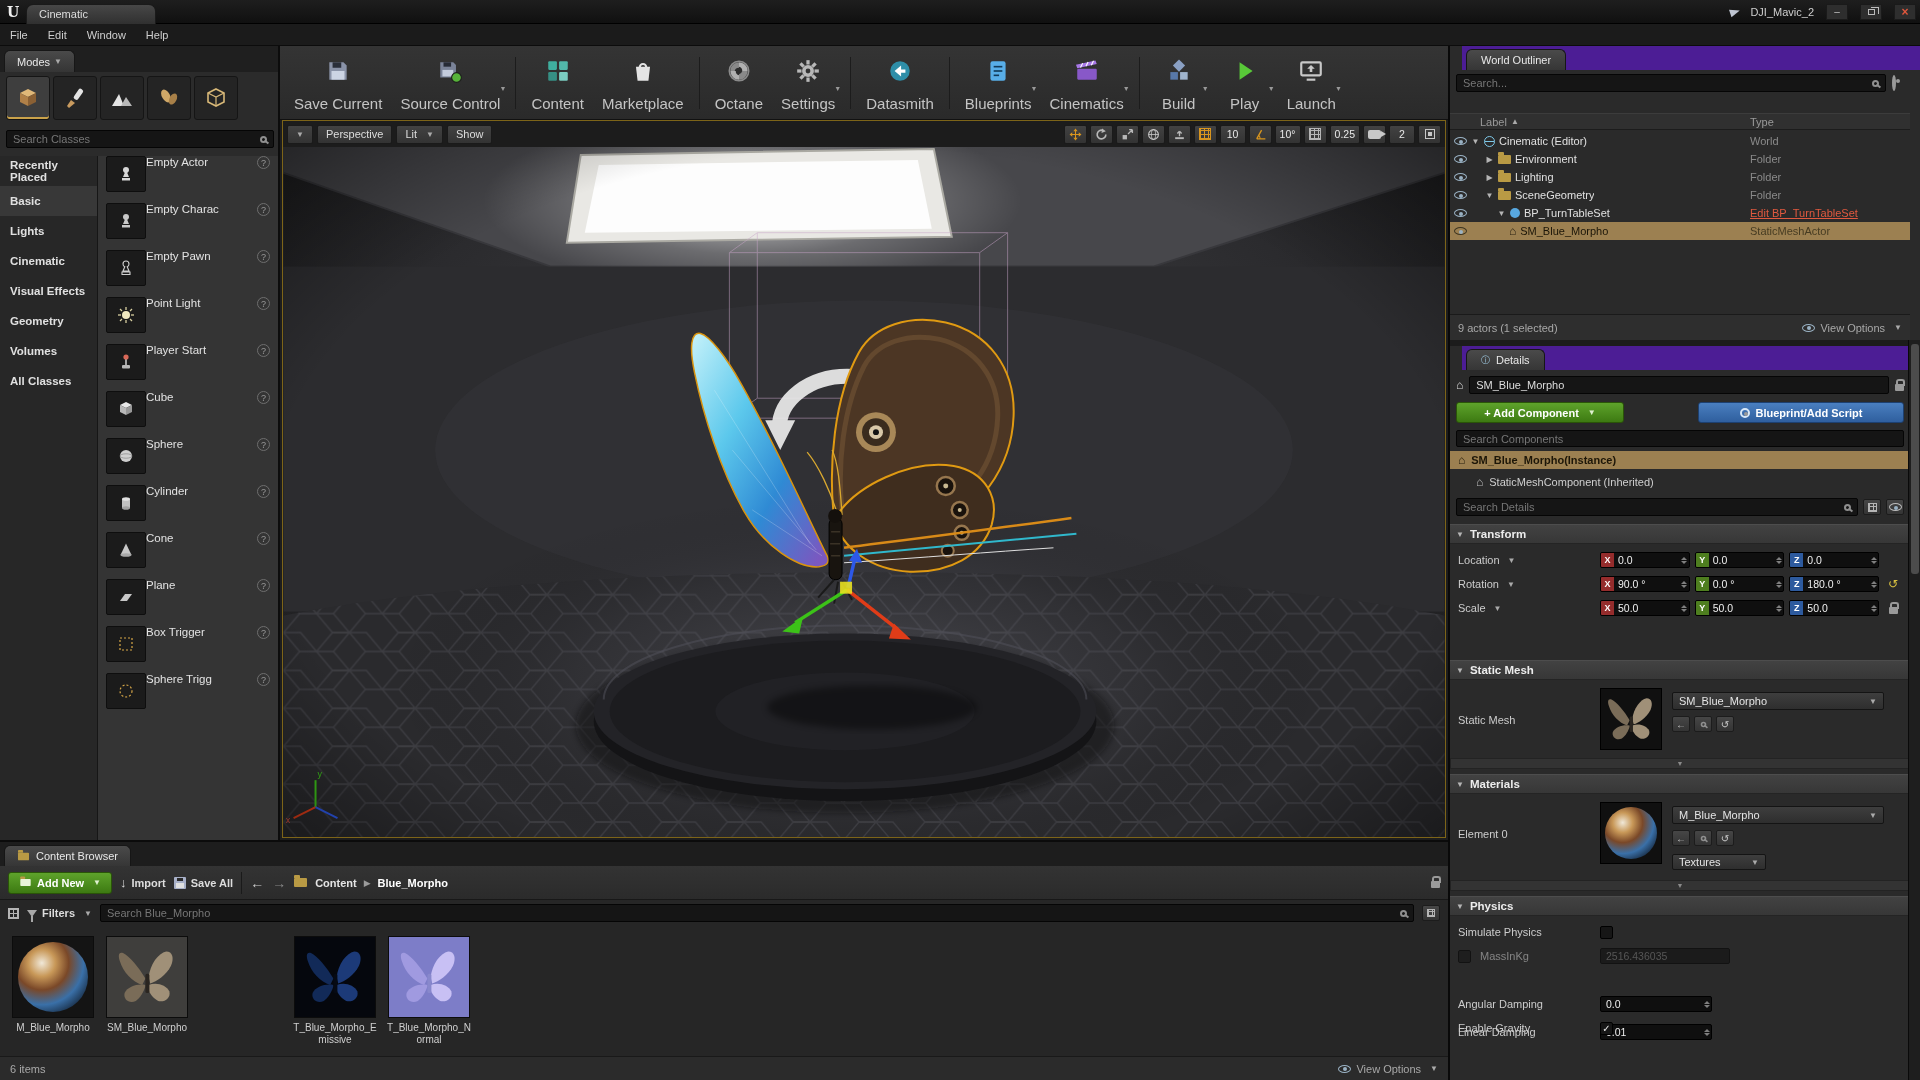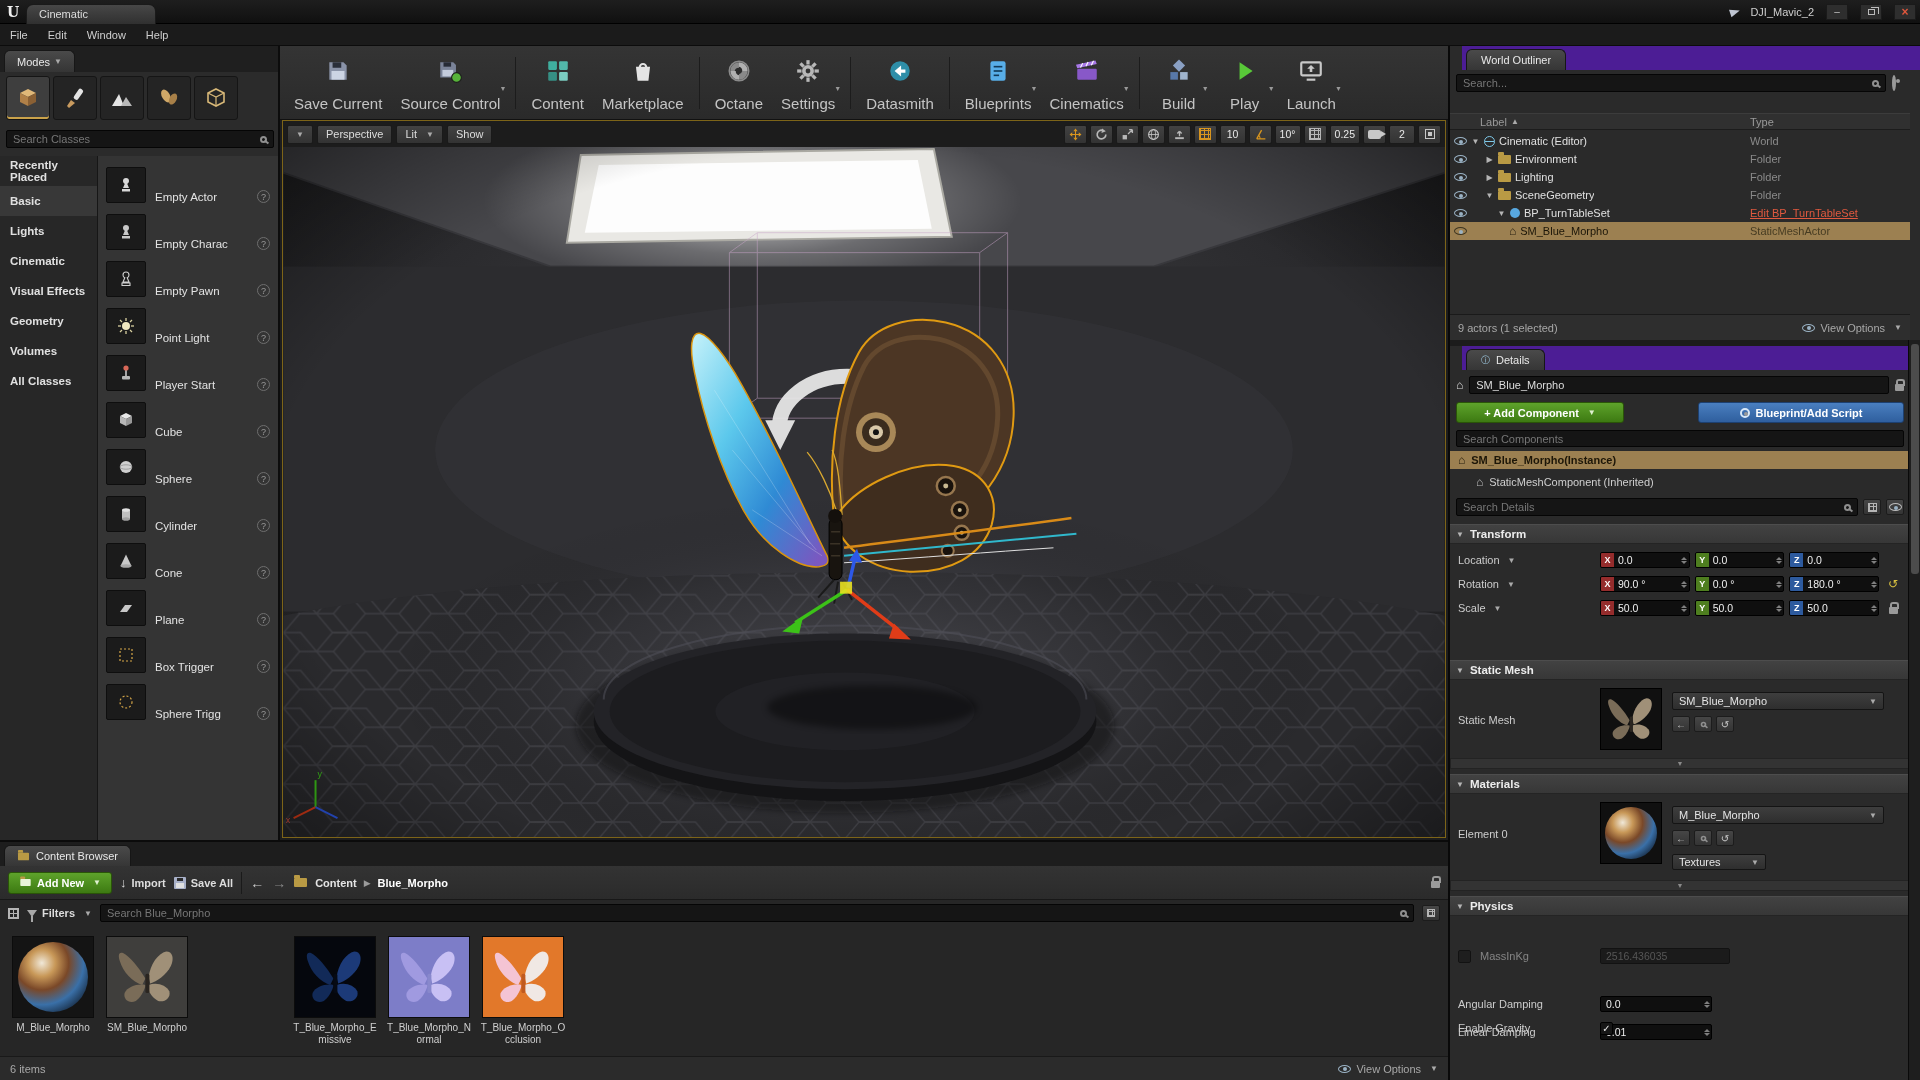--- a/index.html
+++ b/index.html
@@ -52,21 +52,21 @@
 .modes-tab{height:22px;margin-left:4px;background:linear-gradient(#4a4a4a,#353535);border:1px solid #171717;border-bottom:none;border-radius:6px 6px 0 0;display:flex;align-items:center;padding:0 12px;color:#e8e8e8;gap:0}
 .mode-icons{position:absolute;left:0;top:26px;width:100%;height:52px;display:flex;gap:3px;padding:4px 6px;background:#2b2b2b}
 .mico{width:44px;height:44px;background:#242424;border:1px solid #151515;border-radius:3px;display:flex;align-items:center;justify-content:center}
 .mico.sel{background:#3e3e3e;box-shadow:inset 0 -2px 0 #caa24a}
 .modes-search{position:absolute;left:6px;top:84px;width:268px}
 .modes-body{position:absolute;left:0;top:110px;right:0;bottom:0;display:flex}
 .cat-col{width:98px;background:#272727;border-right:1px solid #161616}
 .citem{height:30px;display:flex;align-items:center;padding-left:10px;color:#e0e0e0;font-weight:bold;font-size:11.5px}
 .citem.sel{background:#383838}
 .items-col{flex:1;background:#343434;overflow:hidden}
-.pitem{height:47px;display:flex;align-items:flex-end;padding:0 8px;gap:9px}
+.pitem{height:47px;display:flex;align-items:flex-start;padding:0 8px;}
 .pi-ico{width:40px;height:36px;background:#1b1b1b;border:1px solid #0e0e0e;border-radius:2px;display:flex;align-items:center;justify-content:center;flex:none}
 .pi-label{flex:1;color:#e2e2e2;font-size:11.5px;white-space:nowrap;overflow:hidden}
 
 
 .maintb{left:280px;top:46px;width:1168px;height:74px;background:linear-gradient(#343434,#2a2a2a);border-bottom:1px solid #111;display:flex;align-items:center;padding:0 6px;gap:2px}
 .tbtn{height:62px;min-width:64px;padding:4px 8px 2px;display:flex;flex-direction:column;align-items:center;justify-content:space-between;border-radius:3px;position:relative}
 .tbtn .ticon{height:30px;display:flex;align-items:center;justify-content:center}
 .tbtn .tlabel{color:#c4c4c4;font-size:15px;white-space:nowrap}
 .tbtn .tchev{position:absolute;right:2px;bottom:22px;font-size:7px;color:#999}
 .tsep{width:1px;height:52px;background:#1c1c1c;margin:0 5px}
@@ -1005,20 +1005,26 @@
       <span>Textures</span>
       <span class="chev">▼</span>
     </div>
     <div class="d-abs cstrip" style="top:834px">▼</div>
 
     
     <div class="d-abs dsec" style="top:850px">
       <span class="tri">▼</span>
       <span>Physics</span>
     </div>
+    <div class="trow" style="top:876px">
+      <span class="lbl">
+          <span>Simulate Physics</span>
+        </span>
+      <span class="cbx"></span>
+    </div>
     <div class="trow" style="top:900px;opacity:.55">
       <span class="lbl">
           <span class="cbx" style="margin-right:5px"></span>
           <span>MassInKg</span>
         </span>
       <div class="nin dis" style="width:130px">
           <span>2516.436035</span>
         </div>
     </div>
     <div class="trow" style="top:976px">
@@ -1140,32 +1146,20 @@
         <svg width="64" height="64" viewBox="0 0 40 40">
             <path class="bw1" d="M19 21 C15 14 9 7 5 5 C2 4 2 7 3 10 C5 17 11 23 17 25 Z"></path>
             <path class="bw2" d="M21 20 C22 12 27 5 32 4 C36 4 37 8 35 13 C32 19 26 23 22 24 Z"></path>
             <path class="bw3" d="M21 25 C26 23 32 25 34 29 C35 33 31 36 27 35 C23 33 21 29 20 26 Z"></path>
             <path class="bw4" d="M19 25 C14 24 8 26 6 30 C5 34 9 37 13 35 C16 33 18 29 19 26 Z"></path>
             <rect class="bb" x="19" y="18" width="2.5" height="12" rx="1"></rect>
           </svg>
       </div>
       <div class="aname">T_Blue_Morpho_Normal</div>
     </div>
-    <div class="asset" style="left:478px">
-      <div class="athumb t-occ">
-        <svg width="64" height="64" viewBox="0 0 40 40">
-            <path class="bw1" d="M19 21 C15 14 9 7 5 5 C2 4 2 7 3 10 C5 17 11 23 17 25 Z"></path>
-            <path class="bw2" d="M21 20 C22 12 27 5 32 4 C36 4 37 8 35 13 C32 19 26 23 22 24 Z"></path>
-            <path class="bw3" d="M21 25 C26 23 32 25 34 29 C35 33 31 36 27 35 C23 33 21 29 20 26 Z"></path>
-            <path class="bw4" d="M19 25 C14 24 8 26 6 30 C5 34 9 37 13 35 C16 33 18 29 19 26 Z"></path>
-            <rect class="bb" x="19" y="18" width="2.5" height="12" rx="1"></rect>
-          </svg>
-      </div>
-      <div class="aname">T_Blue_Morpho_Occlusion</div>
-    </div>
 
     <div class="cb-foot">
       <span>6 items</span>
       <span style="margin-left:auto;display:flex;align-items:center;gap:5px">
         <span class="i-eye"></span>
         <span>View Options</span>
         <span class="chev">▼</span>
       </span>
     </div>
   </div>

